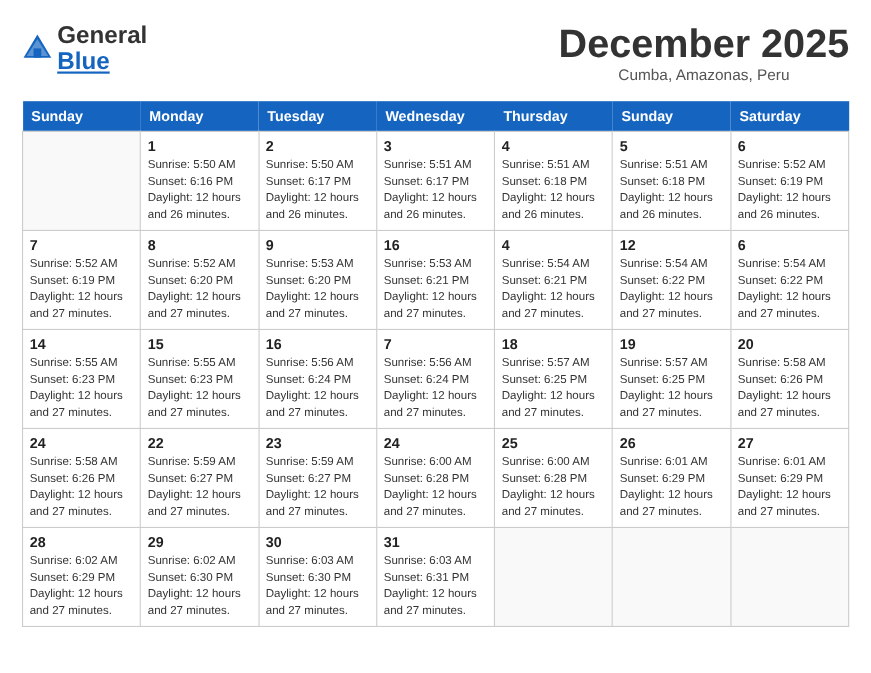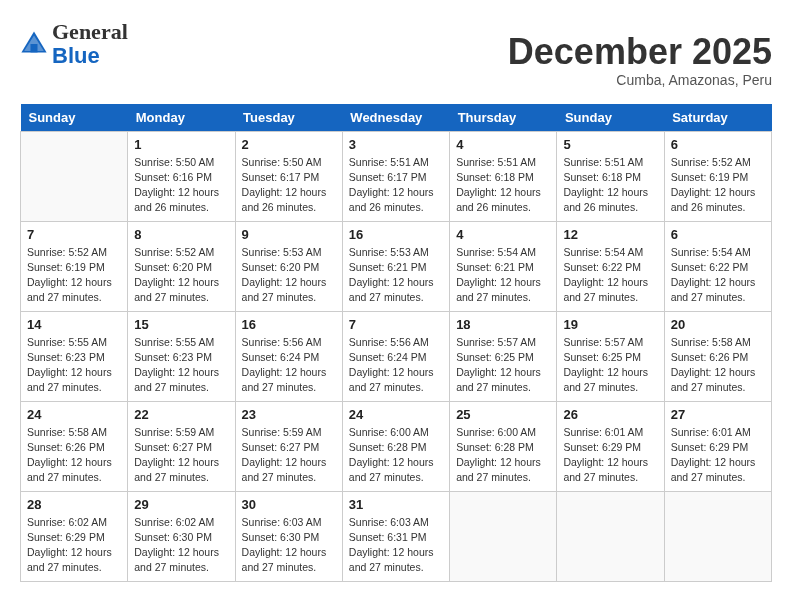--- a/index.html
+++ b/index.html
@@ -19,27 +19,27 @@
     .logo {
       display: flex;
       align-items: center;
       gap: 4px;
     }
     .logo-text {
       font-size: 22px;
       font-weight: bold;
       line-height: 1.1;
     }
-    .logo-general { color: #333; font-family: Liberation Serif, serif; }
-    .logo-blue { color: #1565c0; }
+    .logo-general { color: #333; }
+    .logo-blue { color: #1565c0; text-decoration: underline; }
     .logo-icon {
       width: 28px;
       height: 28px;
     }
-    .title-block { text-align: right; margin-top: 12px; }
+    .title-block { text-align: center; }
     .month-year {
       font-size: 36px;
       font-weight: bold;
       color: #333;
       line-height: 1.1;
     }
     .location {
       font-size: 14px;
       color: #555;
     }

